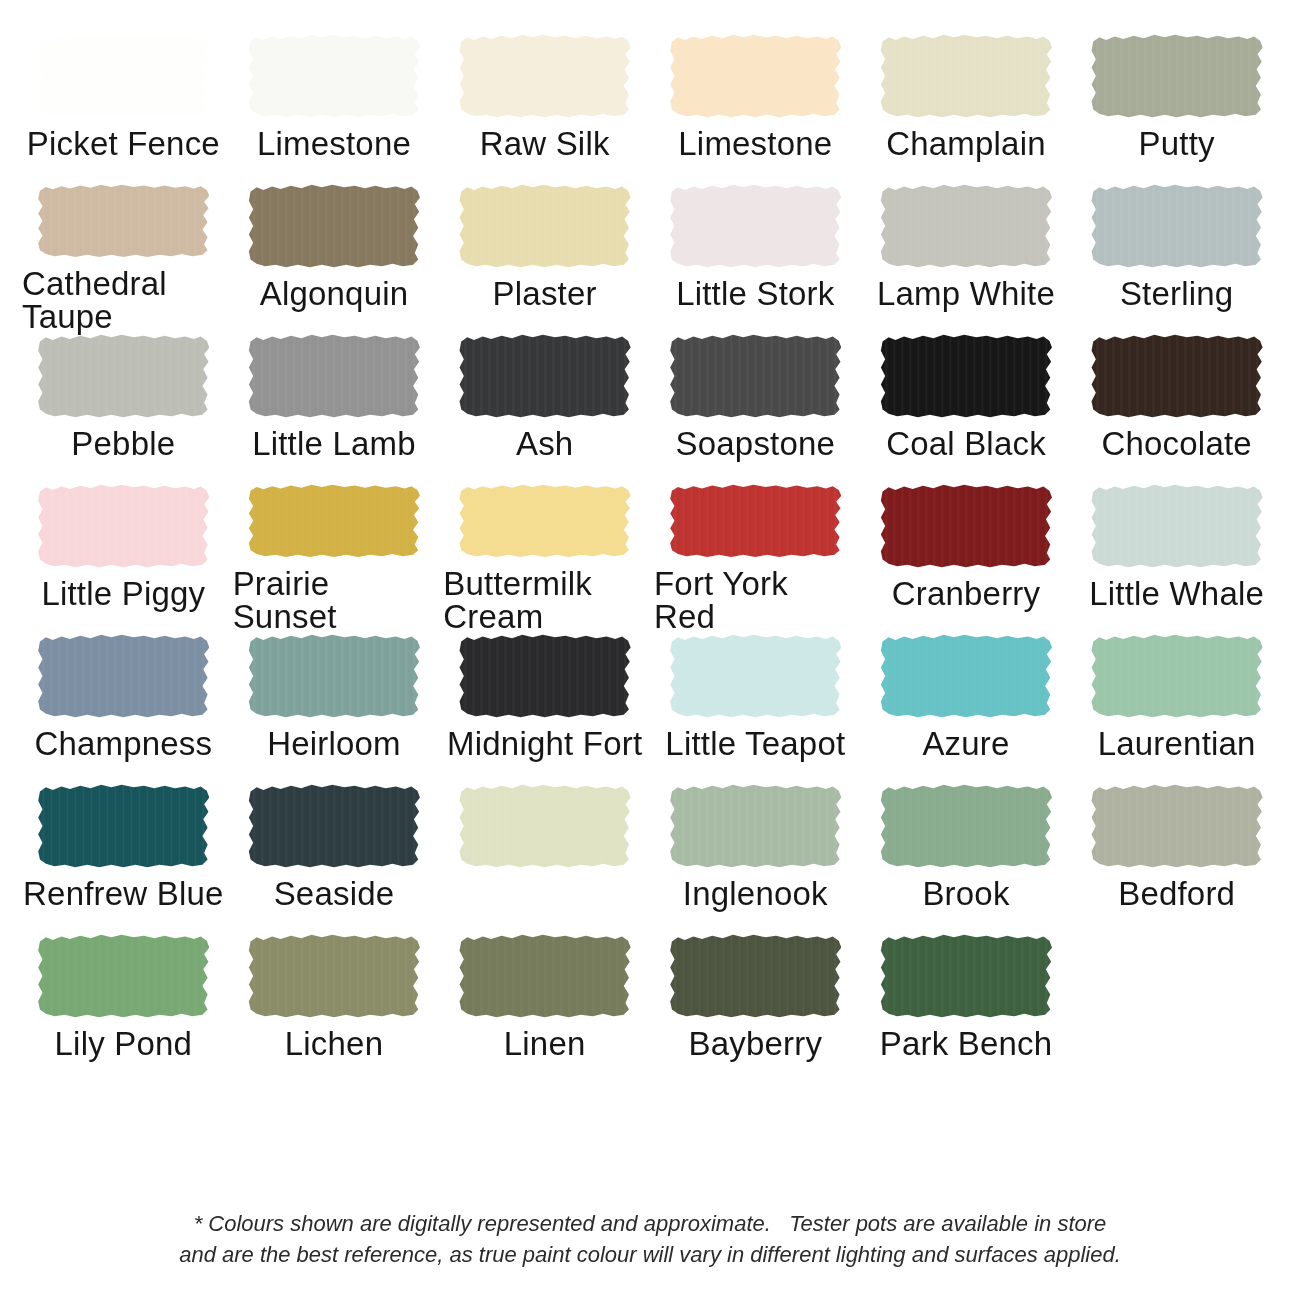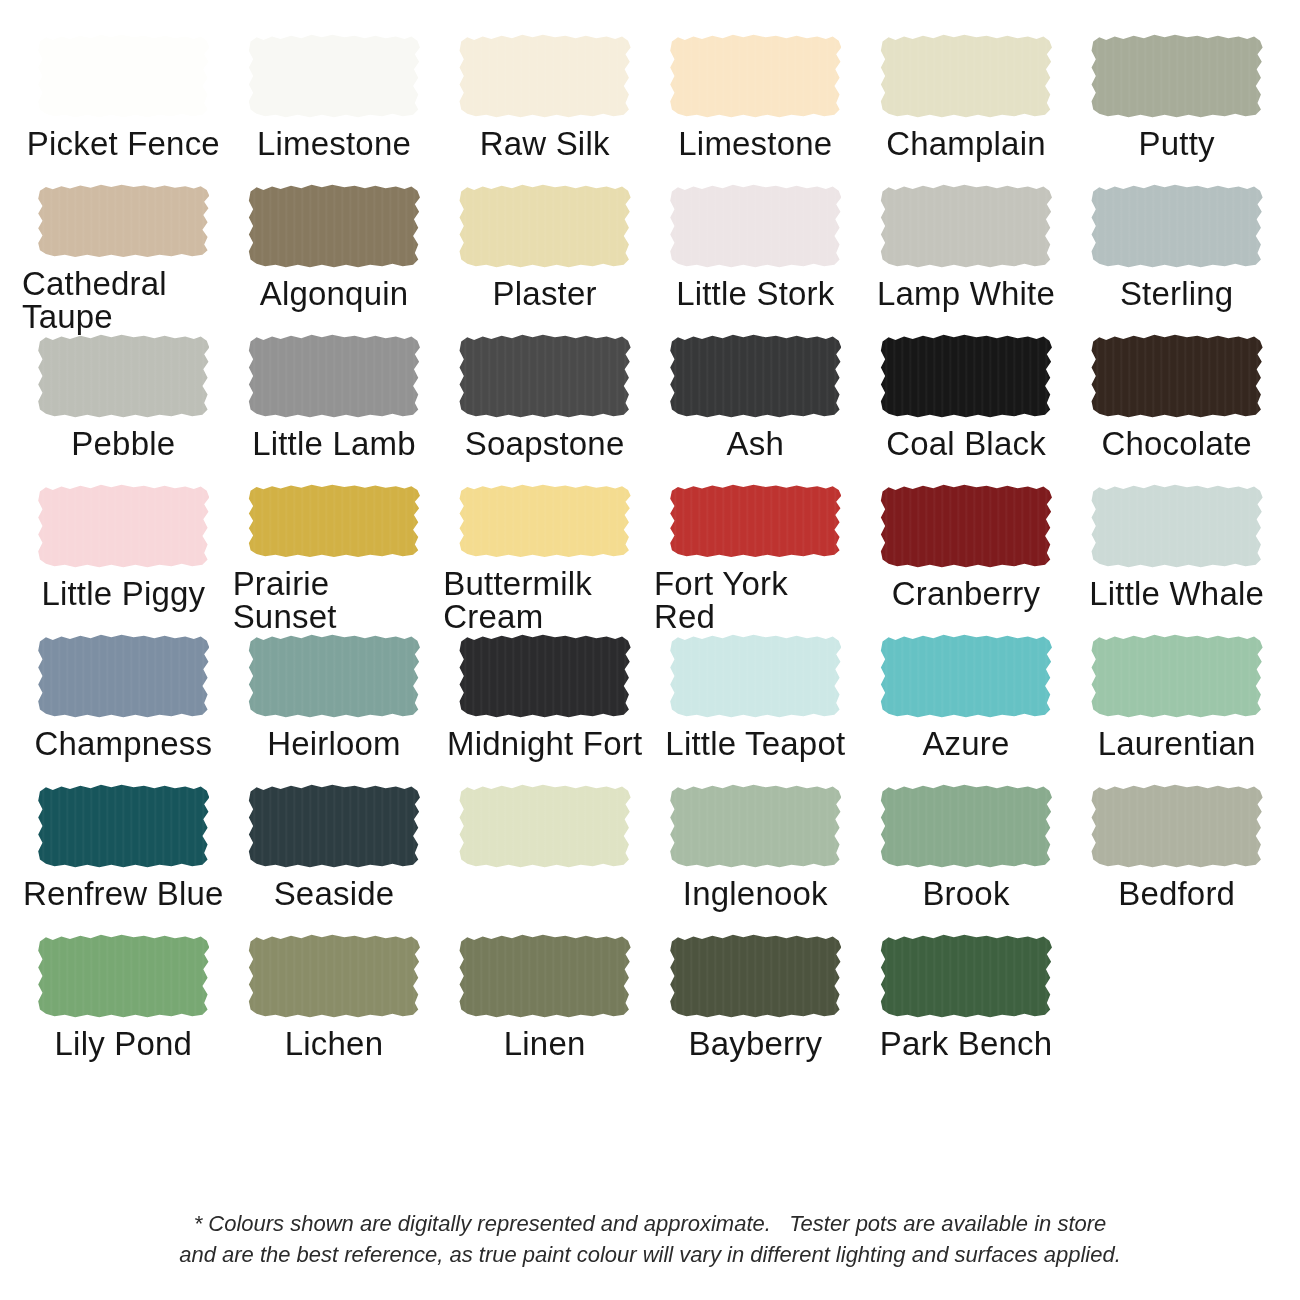--- a/index.html
+++ b/index.html
@@ -155,26 +155,26 @@
       </div>
       <div class="swatch-cell">
         <div class="swatch-chip" style="background-color: rgb(189, 191, 183);"></div>
         <div class="swatch-label">Pebble</div>
       </div>
       <div class="swatch-cell">
         <div class="swatch-chip" style="background-color: rgb(147, 147, 147);"></div>
         <div class="swatch-label">Little Lamb</div>
       </div>
       <div class="swatch-cell">
+        <div class="swatch-chip" style="background-color: rgb(55, 56, 57);"></div>
+        <div class="swatch-label">Ash</div>
+      </div>
+      <div class="swatch-cell">
         <div class="swatch-chip" style="background-color: rgb(74, 74, 74);"></div>
         <div class="swatch-label">Soapstone</div>
-      </div>
-      <div class="swatch-cell">
-        <div class="swatch-chip" style="background-color: rgb(55, 56, 57);"></div>
-        <div class="swatch-label">Ash</div>
       </div>
       <div class="swatch-cell">
         <div class="swatch-chip" style="background-color: rgb(23, 23, 23);"></div>
         <div class="swatch-label">Coal Black</div>
       </div>
       <div class="swatch-cell">
         <div class="swatch-chip" style="background-color: rgb(53, 39, 31);"></div>
         <div class="swatch-label">Chocolate</div>
       </div>
       <div class="swatch-cell">

